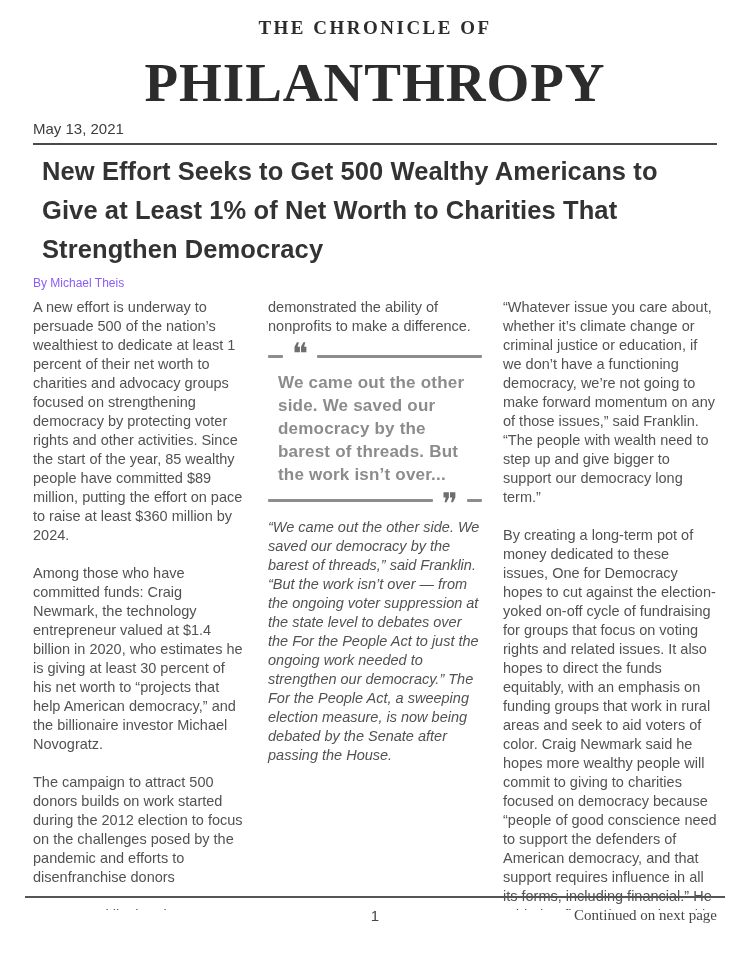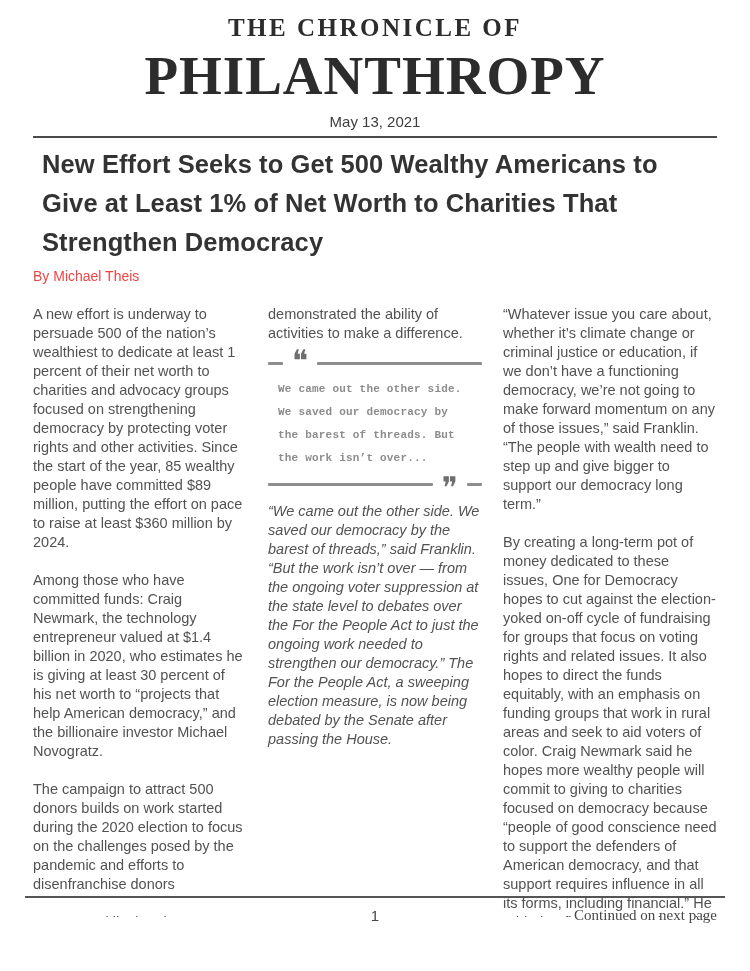--- a/index.html
+++ b/index.html
@@ -10,47 +10,46 @@
     overflow: hidden;
   }
   .page {
     position: relative;
     width: 750px; height: 971px;
     box-sizing: border-box;
     padding: 0 33px;
   }
   
   .masthead { text-align: center; padding-top: 13px; font-family: "Liberation Serif", serif; color: #2c2c2c; }
-  .masthead-line1 { font-size: 25px; font-weight: 600; letter-spacing: 2.5px; line-height: 30px; }
-  .masthead-line2 { font-size: 55px; font-weight: 700; letter-spacing: 1px; line-height: 58px; margin-top: 4px; }
+  .masthead-line1 { font-size: 19px; font-weight: 600; letter-spacing: 2.5px; line-height: 30px; }
+  .masthead-line2 { font-size: 55px; font-weight: 700; letter-spacing: 1px; line-height: 58px; margin-top: 11px; }
   
-  .dateline { text-align: center; font-size: 15px; color: #3d3d3d; margin-top: 8px; line-height: 18px; }
+  .dateline { text-align: left; font-size: 15px; color: #3d3d3d; margin-top: 8px; line-height: 18px; }
   .header-rule { height: 2px; background: #4a4a4a; margin-top: 5px; }
   
   .headline { font-size: 25.5px; font-weight: 700; color: #333333; line-height: 39px; margin-top: 7px; letter-spacing: 0.1px; }
-  .byline { font-size: 14px; color: #ef4444; margin-top: 6px; line-height: 17px; }
+  .byline { font-size: 12px; color: #8b5cf6; margin-top: 6px; line-height: 17px; }
   
-  .columns { display: flex; gap: 21px; margin-top: 20px; height: 612px; overflow: hidden; }
+  .columns { display: flex; gap: 21px; margin-top: 6px; height: 612px; overflow: hidden; }
   .col { flex: 1; min-width: 0; }
   .col p { font-size: 14.5px; line-height: 19px; color: #525252; margin: 0 0 19px 0; }
   .col p.tight { margin-bottom: 0; font-style: italic; }
   
   .pull-quote { margin: 10px 0 16px 0; }
   .pq-row { display: flex; align-items: center; }
   .pq-dash { width: 15px; height: 3px; background: #8d8d8d; border-radius: 1px; flex: 0 0 auto; }
   .pq-line { flex: 1 1 auto; height: 3px; background: #8d8d8d; border-radius: 1px; }
   .pq-glyph { color: #6e6e6e; font-size: 30px; line-height: 0; margin: 0 9px; flex: 0 0 auto; }
   .pq-glyph.open { position: relative; top: -3px; }
   .pq-glyph.close { position: relative; top: 3px; }
   .pq-text {
     color: #8c8c8c; font-weight: 700;
-    font-size: 11px; line-height: 23px;
+    font-size: 17px; line-height: 23px;
     letter-spacing: 0.2px;
     padding: 13px 14px 13px 10px;
-    font-family: Liberation Mono, monospace;
   }
   
   .footer { position: absolute; top: 896px; left: 25px; right: 25px; }
   .footer-rule { height: 2px; background: #555555; }
   .footer-row { position: relative; margin-top: 9px; height: 18px; font-size: 15px; color: #464646; }
   .page-number { position: absolute; left: 50%; transform: translateX(-50%); }
   .continued { position: absolute; right: 8px; font-family: Liberation Serif, serif; }
 </style>
 </head>
 <body>
@@ -68,26 +67,26 @@
 
   <h1 class="headline" style="margin:7px 0 0 9px;">New Effort Seeks to Get 500 Wealthy Americans to Give at Least 1% of Net Worth to Charities That Strengthen Democracy</h1>
 
   <div class="byline">By Michael Theis</div>
 
   <div class="columns">
 
     <div class="col">
       <p>A new effort is underway to persuade 500 of the nation’s wealthiest to dedicate at least 1 percent of their net worth to charities and advocacy groups focused on strengthening democracy by protecting voter rights and other activities. Since the start of the year, 85 wealthy people have committed $89 million, putting the effort on pace to raise at least $360 million by 2024.</p>
       <p>Among those who have committed funds: Craig Newmark, the technology entrepreneur valued at $1.4 billion in 2020, who estimates he is giving at least 30 percent of his net worth to “projects that help American democracy,” and the billionaire investor Michael Novogratz.</p>
-      <p>The campaign to attract 500 donors builds on work started during the 2020 election to focus on the challenges posed by the pandemic and efforts to disenfranchise donors</p>
+      <p>The campaign to attract 500 donors builds on work started during the 2012 election to focus on the challenges posed by the pandemic and efforts to disenfranchise donors</p>
       <p>Jason Franklin, interim co-director of One for Democracy, the group organizing the fundraising drive, said philanthropic funding last year</p>
     </div>
 
     <div class="col">
-      <p>demonstrated the ability of activities to make a difference.</p>
+      <p>demonstrated the ability of nonprofits to make a difference.</p>
 
       <div class="pull-quote">
         <div class="pq-row">
           <span class="pq-dash"></span>
           <span class="pq-glyph open">❝</span>
           <span class="pq-line"></span>
         </div>
         <div class="pq-text">We came out the other side. We saved our democracy by the barest of threads. But the work isn’t over...</div>
         <div class="pq-row">
           <span class="pq-line"></span>

